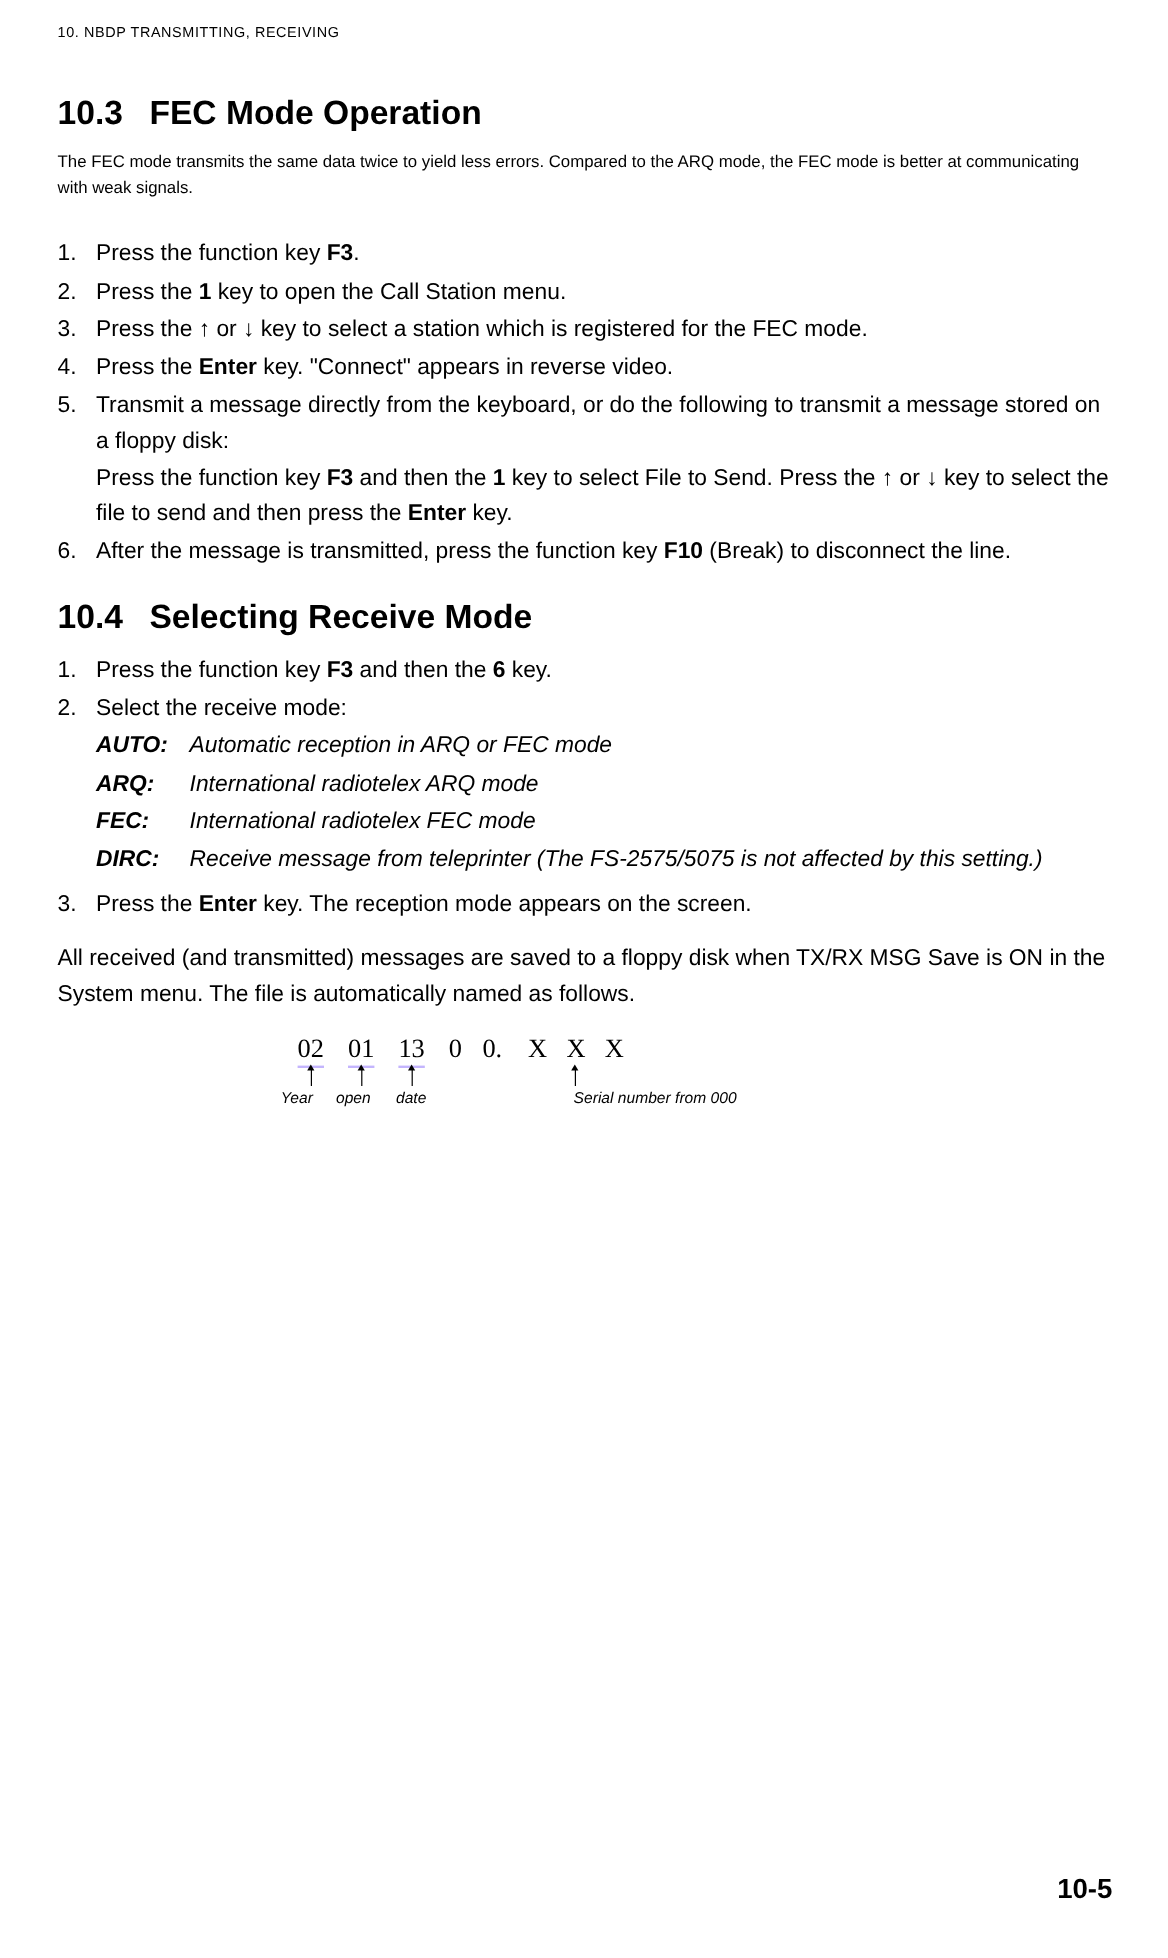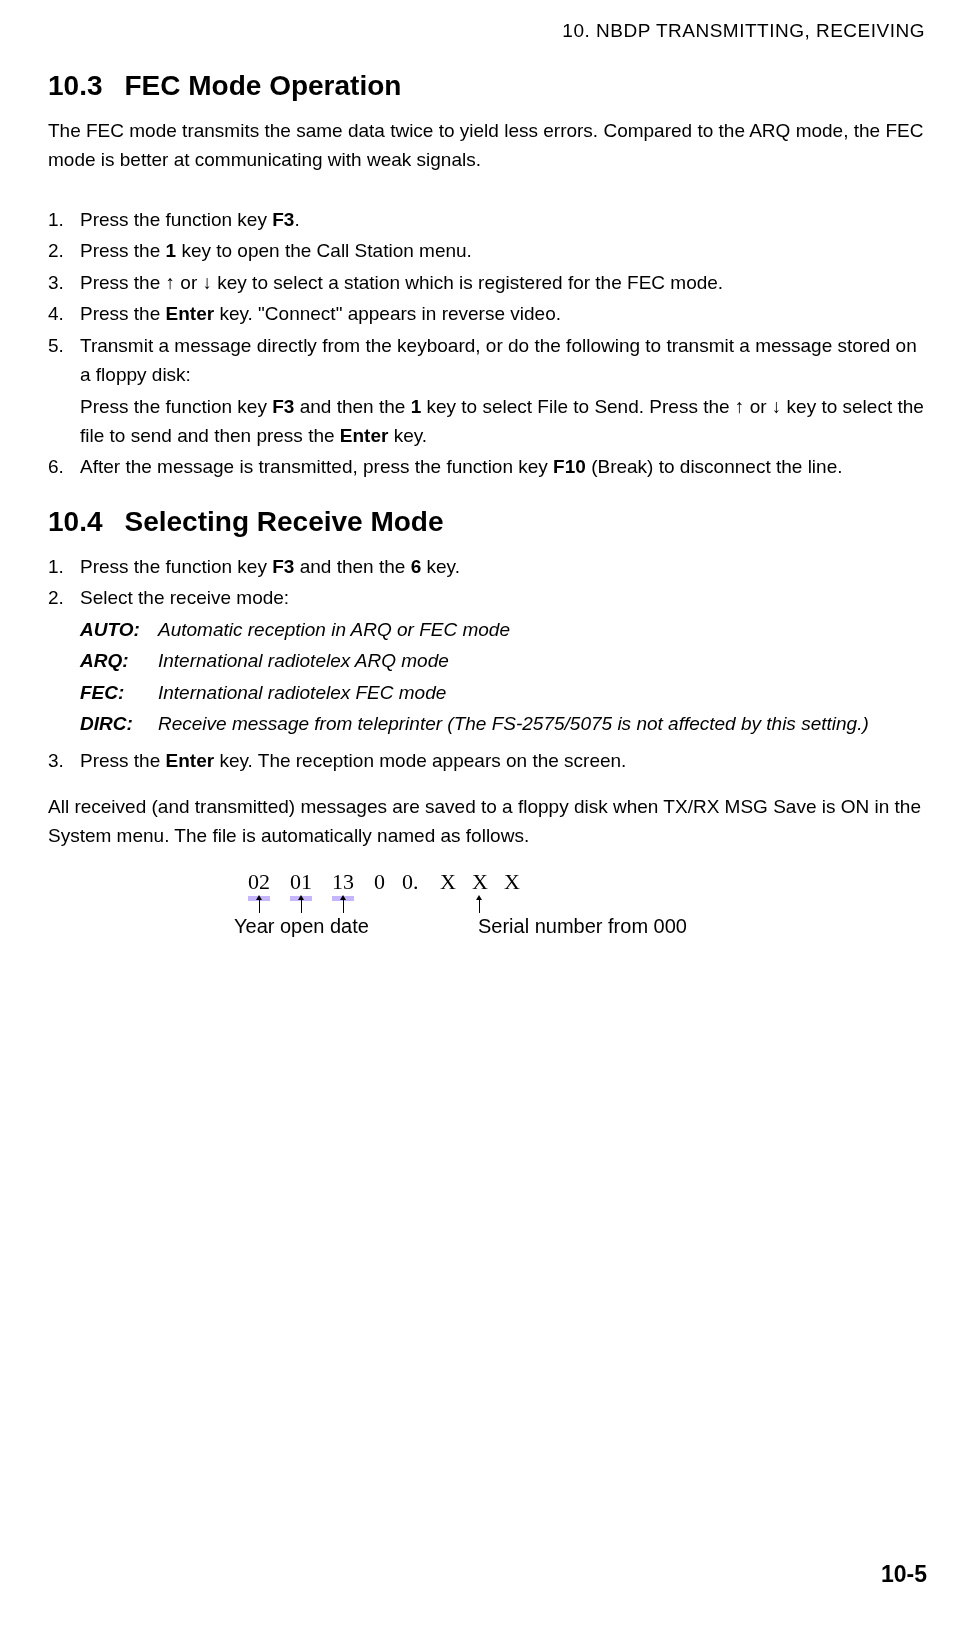--- a/index.html
+++ b/index.html
@@ -6,36 +6,35 @@
     body {
       width: 973px;
       height: 1632px;
       background: #fff;
       font-family: Arial, Helvetica, sans-serif;
       color: #000;
       position: relative;
       padding: 20px 48px 0 48px;
     }
     .header-title {
-      text-align: right;
-      font-size: 19px;
+      font-size: 12px;
       margin-top: 0;
-      margin-bottom: 28px;
+      margin-bottom: 44px;
       letter-spacing: 0.5px;
     }
     .section-heading {
       font-size: 28px;
       font-weight: bold;
       margin-bottom: 14px;
     }
     .section-heading .num {
       margin-right: 22px;
     }
     .intro-para {
-      font-size: 19px;
+      font-size: 14px;
       line-height: 1.55;
       margin-bottom: 30px;
     }
     .ol {
       font-size: 19px;
       line-height: 1.55;
       margin-bottom: 24px;
     }
     .li {
       display: flex;
@@ -74,42 +73,43 @@
       width: 600px;
       height: 80px;
     }
     .fn-seg {
       position: absolute;
       top: 0;
       font-family: "Times New Roman", Times, serif;
       font-size: 22px;
     }
     .fn-seg.underlined {
-      border-bottom: 5px solid #c4b5fd;
+      border-bottom: 2px solid #c4b5fd;
       padding-bottom: 1px;
     }
     .fn-arrow {
       position: absolute;
       width: 1px;
       height: 14px;
       background: #000;
     }
     .fn-arrow::before {
       content: "";
       position: absolute;
       top: -4px;
       left: -3px;
       width: 0; height: 0;
       border-left: 3px solid transparent;
       border-right: 3px solid transparent;
       border-bottom: 5px solid #000;
     }
     .fn-label {
       position: absolute;
-      font-size: 20px;
+      font-size: 13px;
+      font-style: italic;
     }
     .page-num {
       position: absolute;
       bottom: 44px;
       right: 46px;
       font-size: 23px;
       font-weight: bold;
     }
     b { font-weight: bold; }
   </style>

